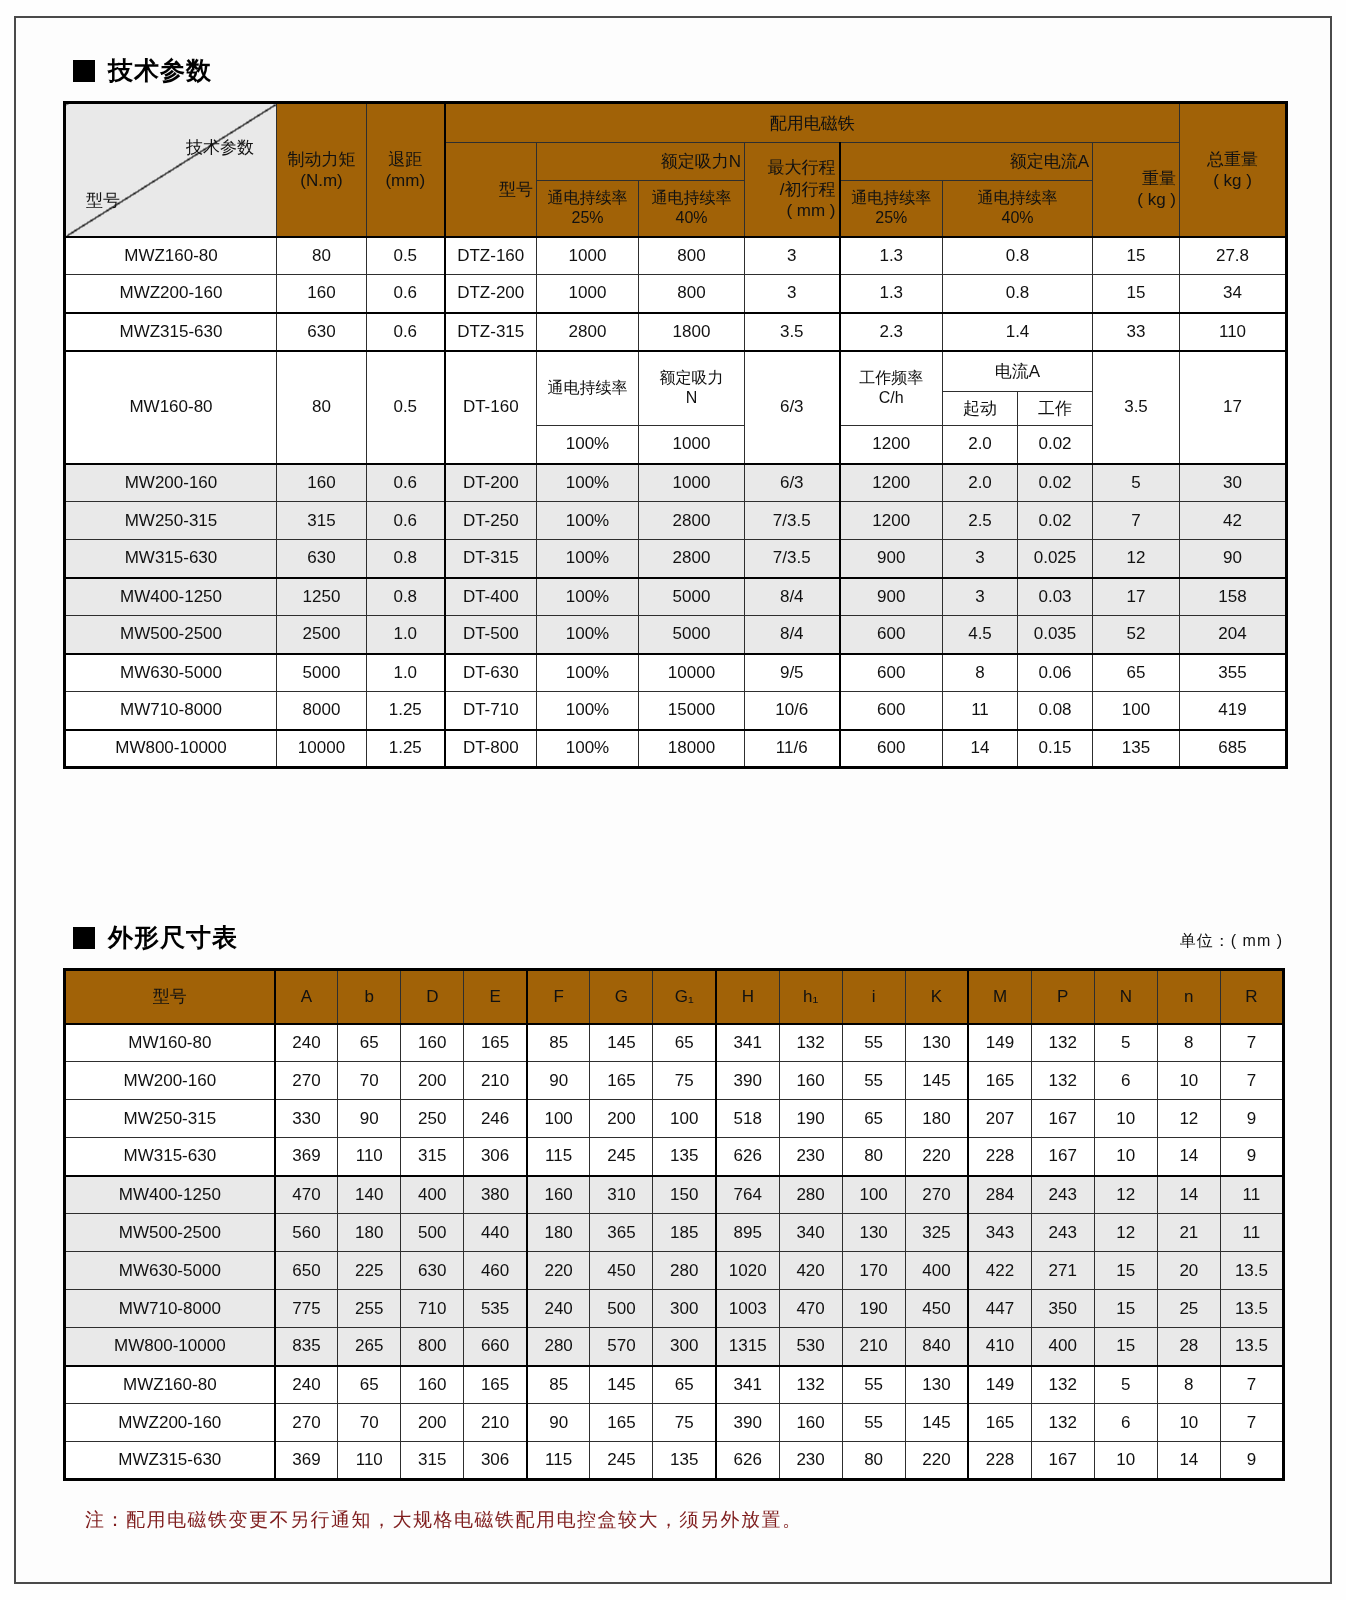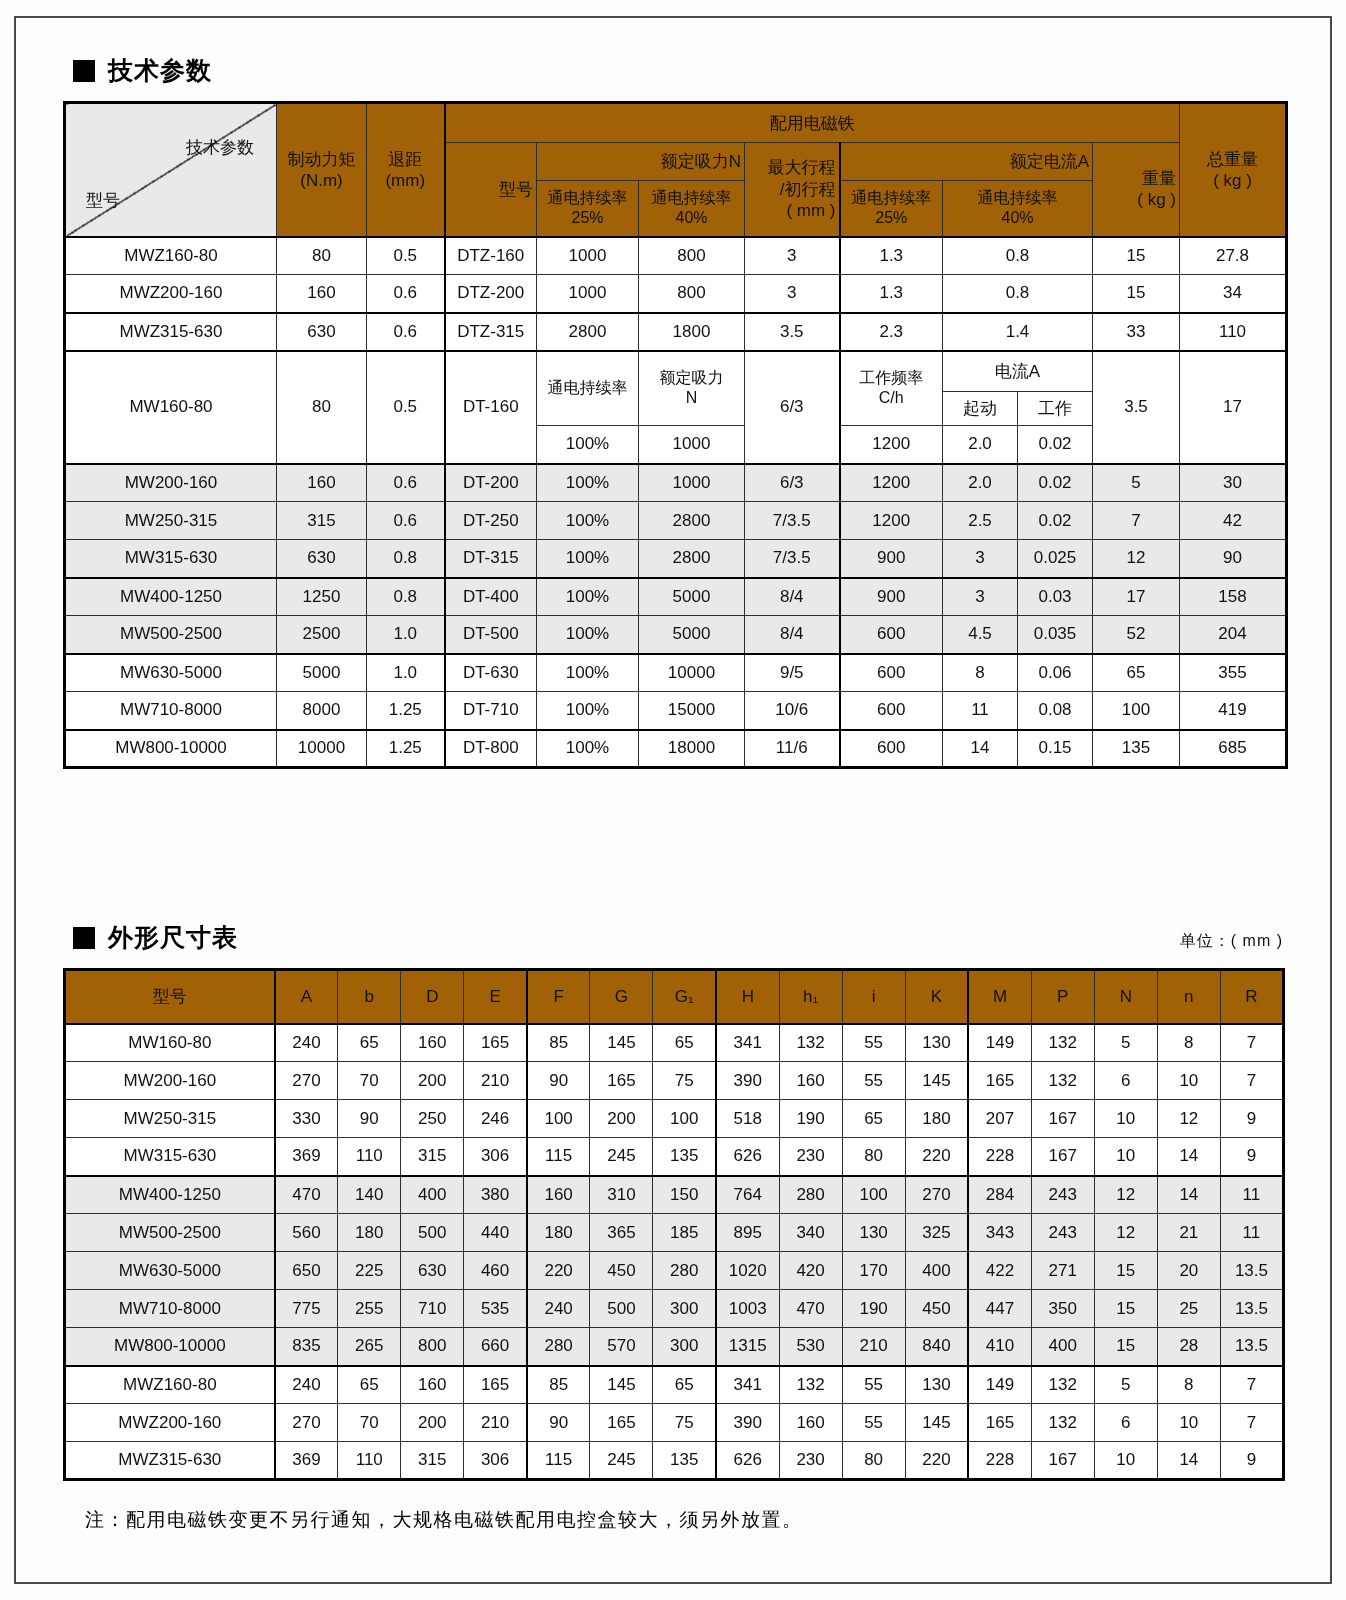--- a/index.html
+++ b/index.html
@@ -71,21 +71,21 @@
     background-color: #e9e9e9;
   }
   .diag .corner-top { position: absolute; top: 32px; right: 22px; font-size: 17px; }
   .diag .corner-bottom { position: absolute; bottom: 24px; left: 20px; font-size: 17px; }
 
   .t2 { margin-top: 0; }
   .t2 thead td { height: 54px; }
   .t2 tbody td { height: 38px; }
 
   .gap-section { margin-top: 152px; }
-  .note { margin-top: 26px; font-size: 19px; letter-spacing: 1.5px; padding-left: 22px; color: #000000; }
+  .note { margin-top: 26px; font-size: 19px; letter-spacing: 1.5px; padding-left: 22px; color: #7f1d1d; }
 </style>
 </head>
 <body>
 
 <div class="frame">
 
   <div class="section-head">
     <div class="sec-title">
       <span class="bullet"></span>
       <span>技术参数</span>

